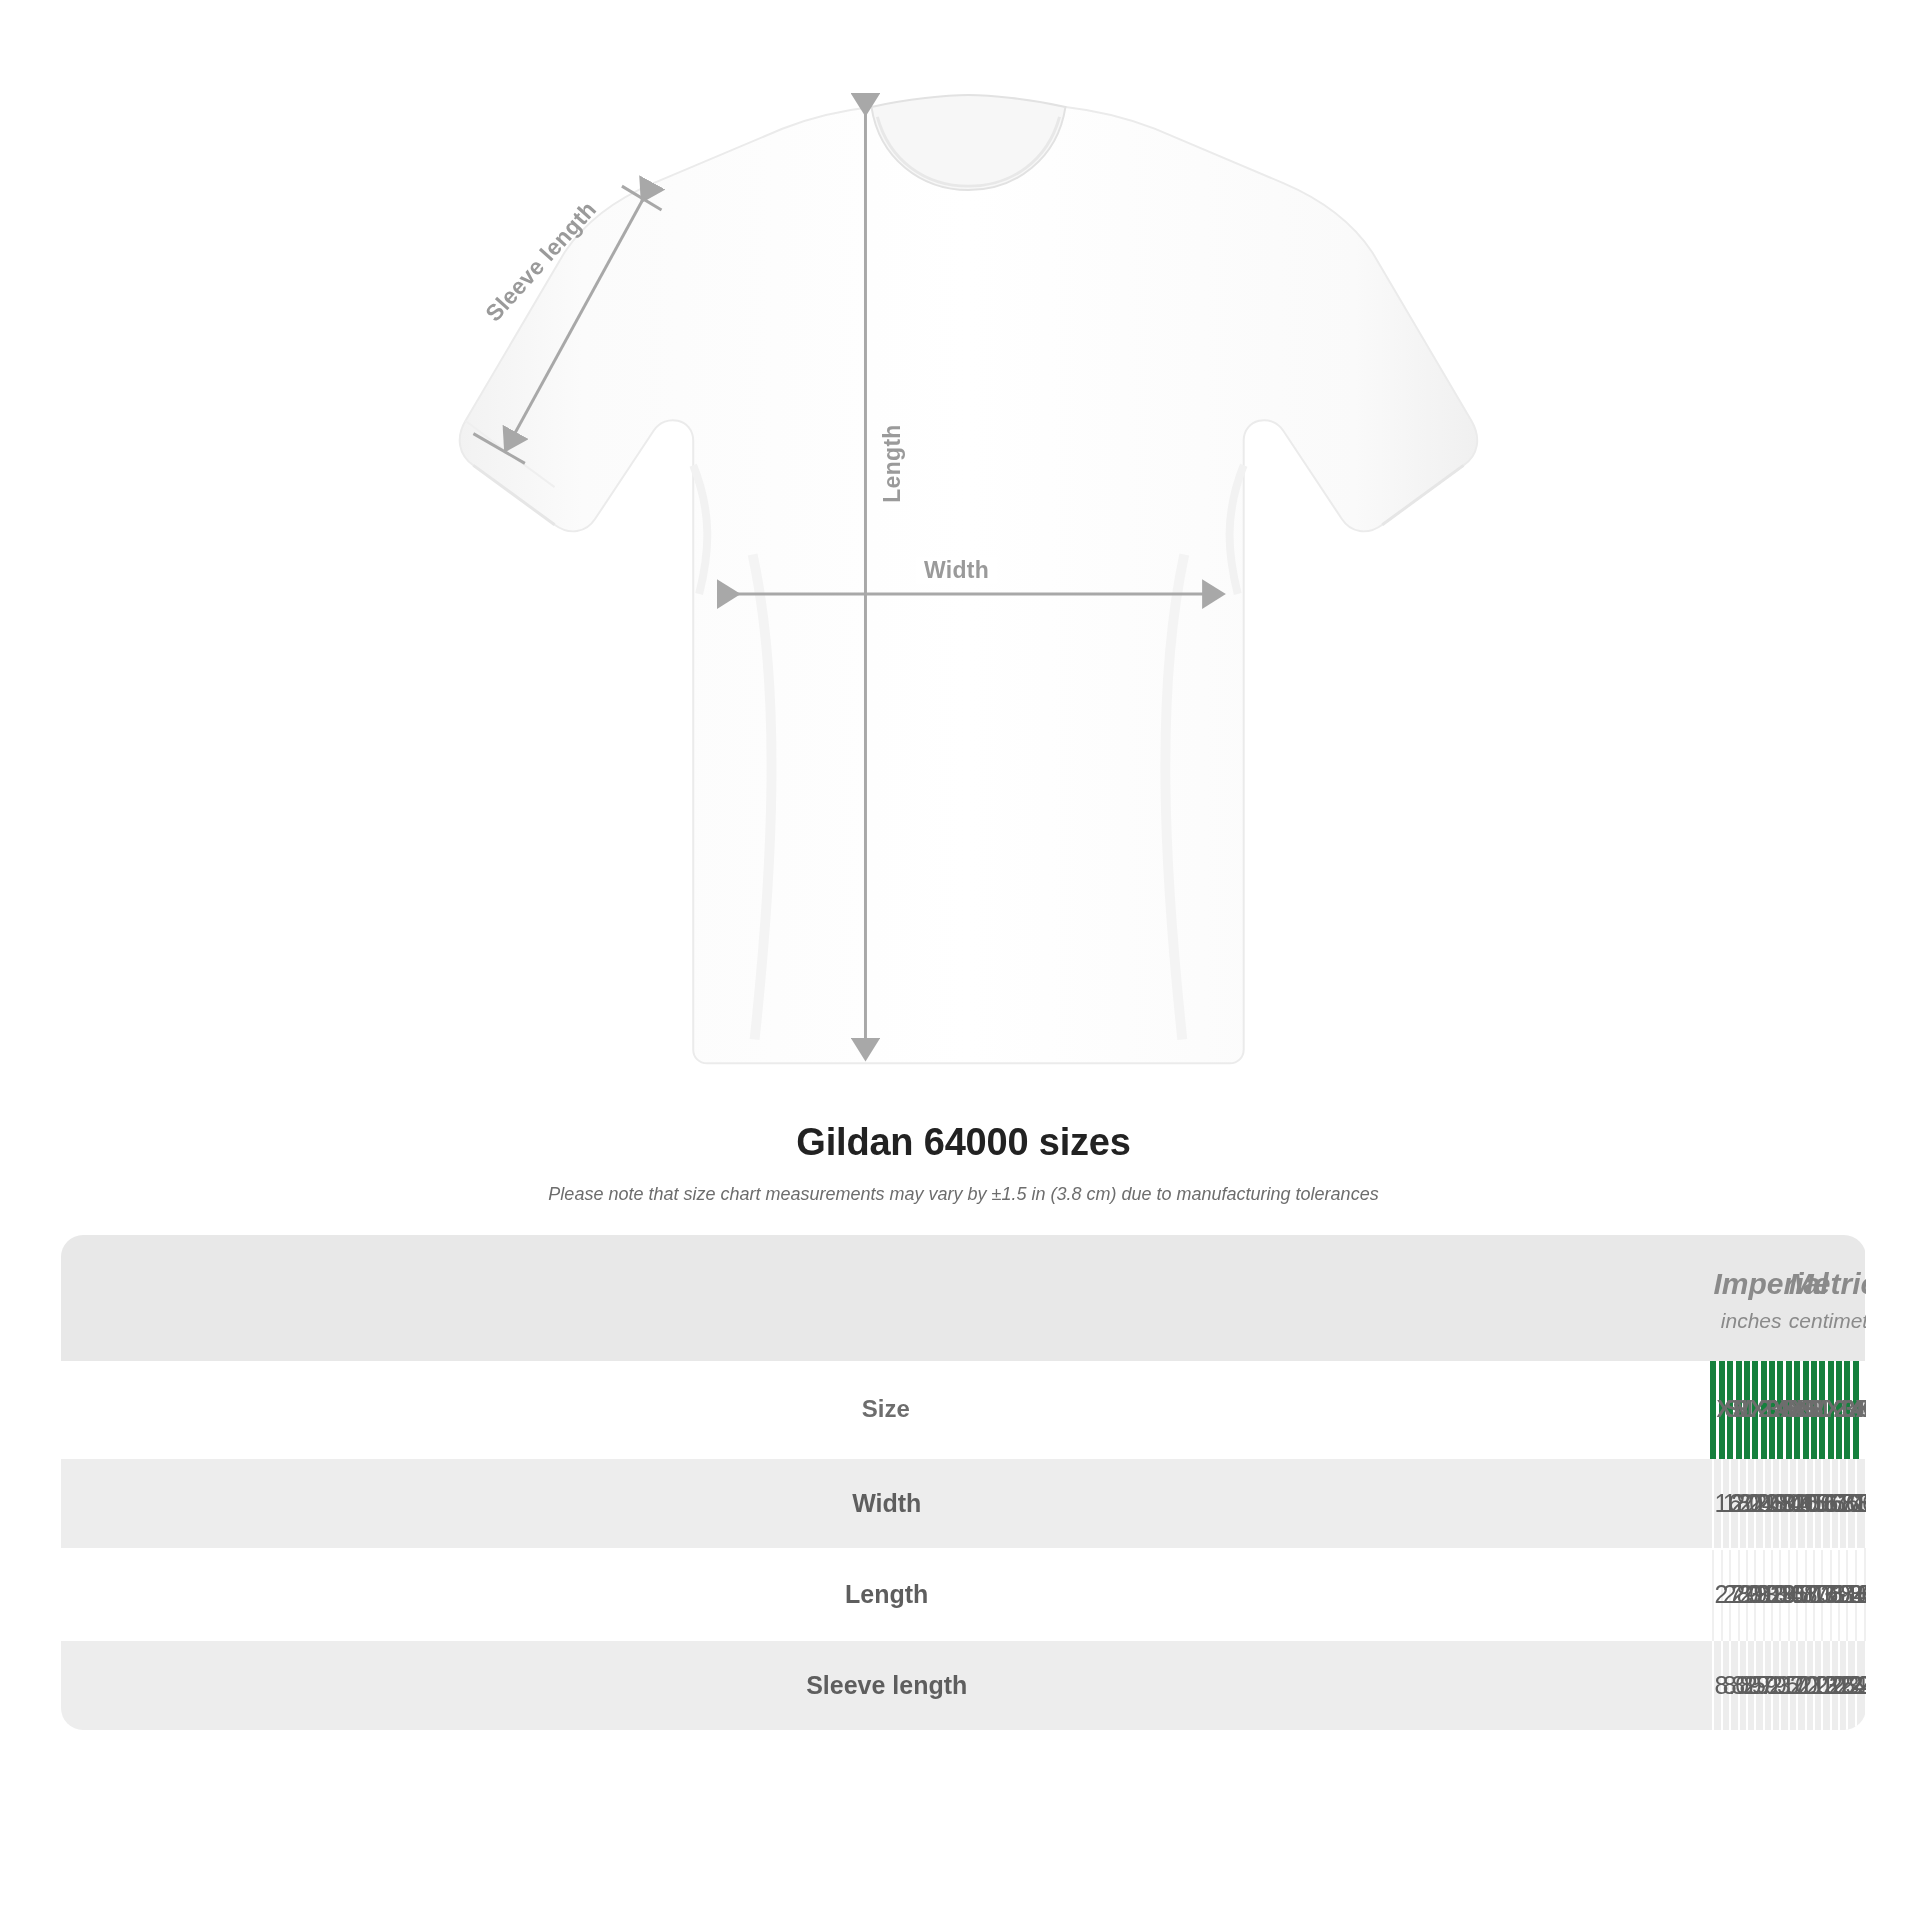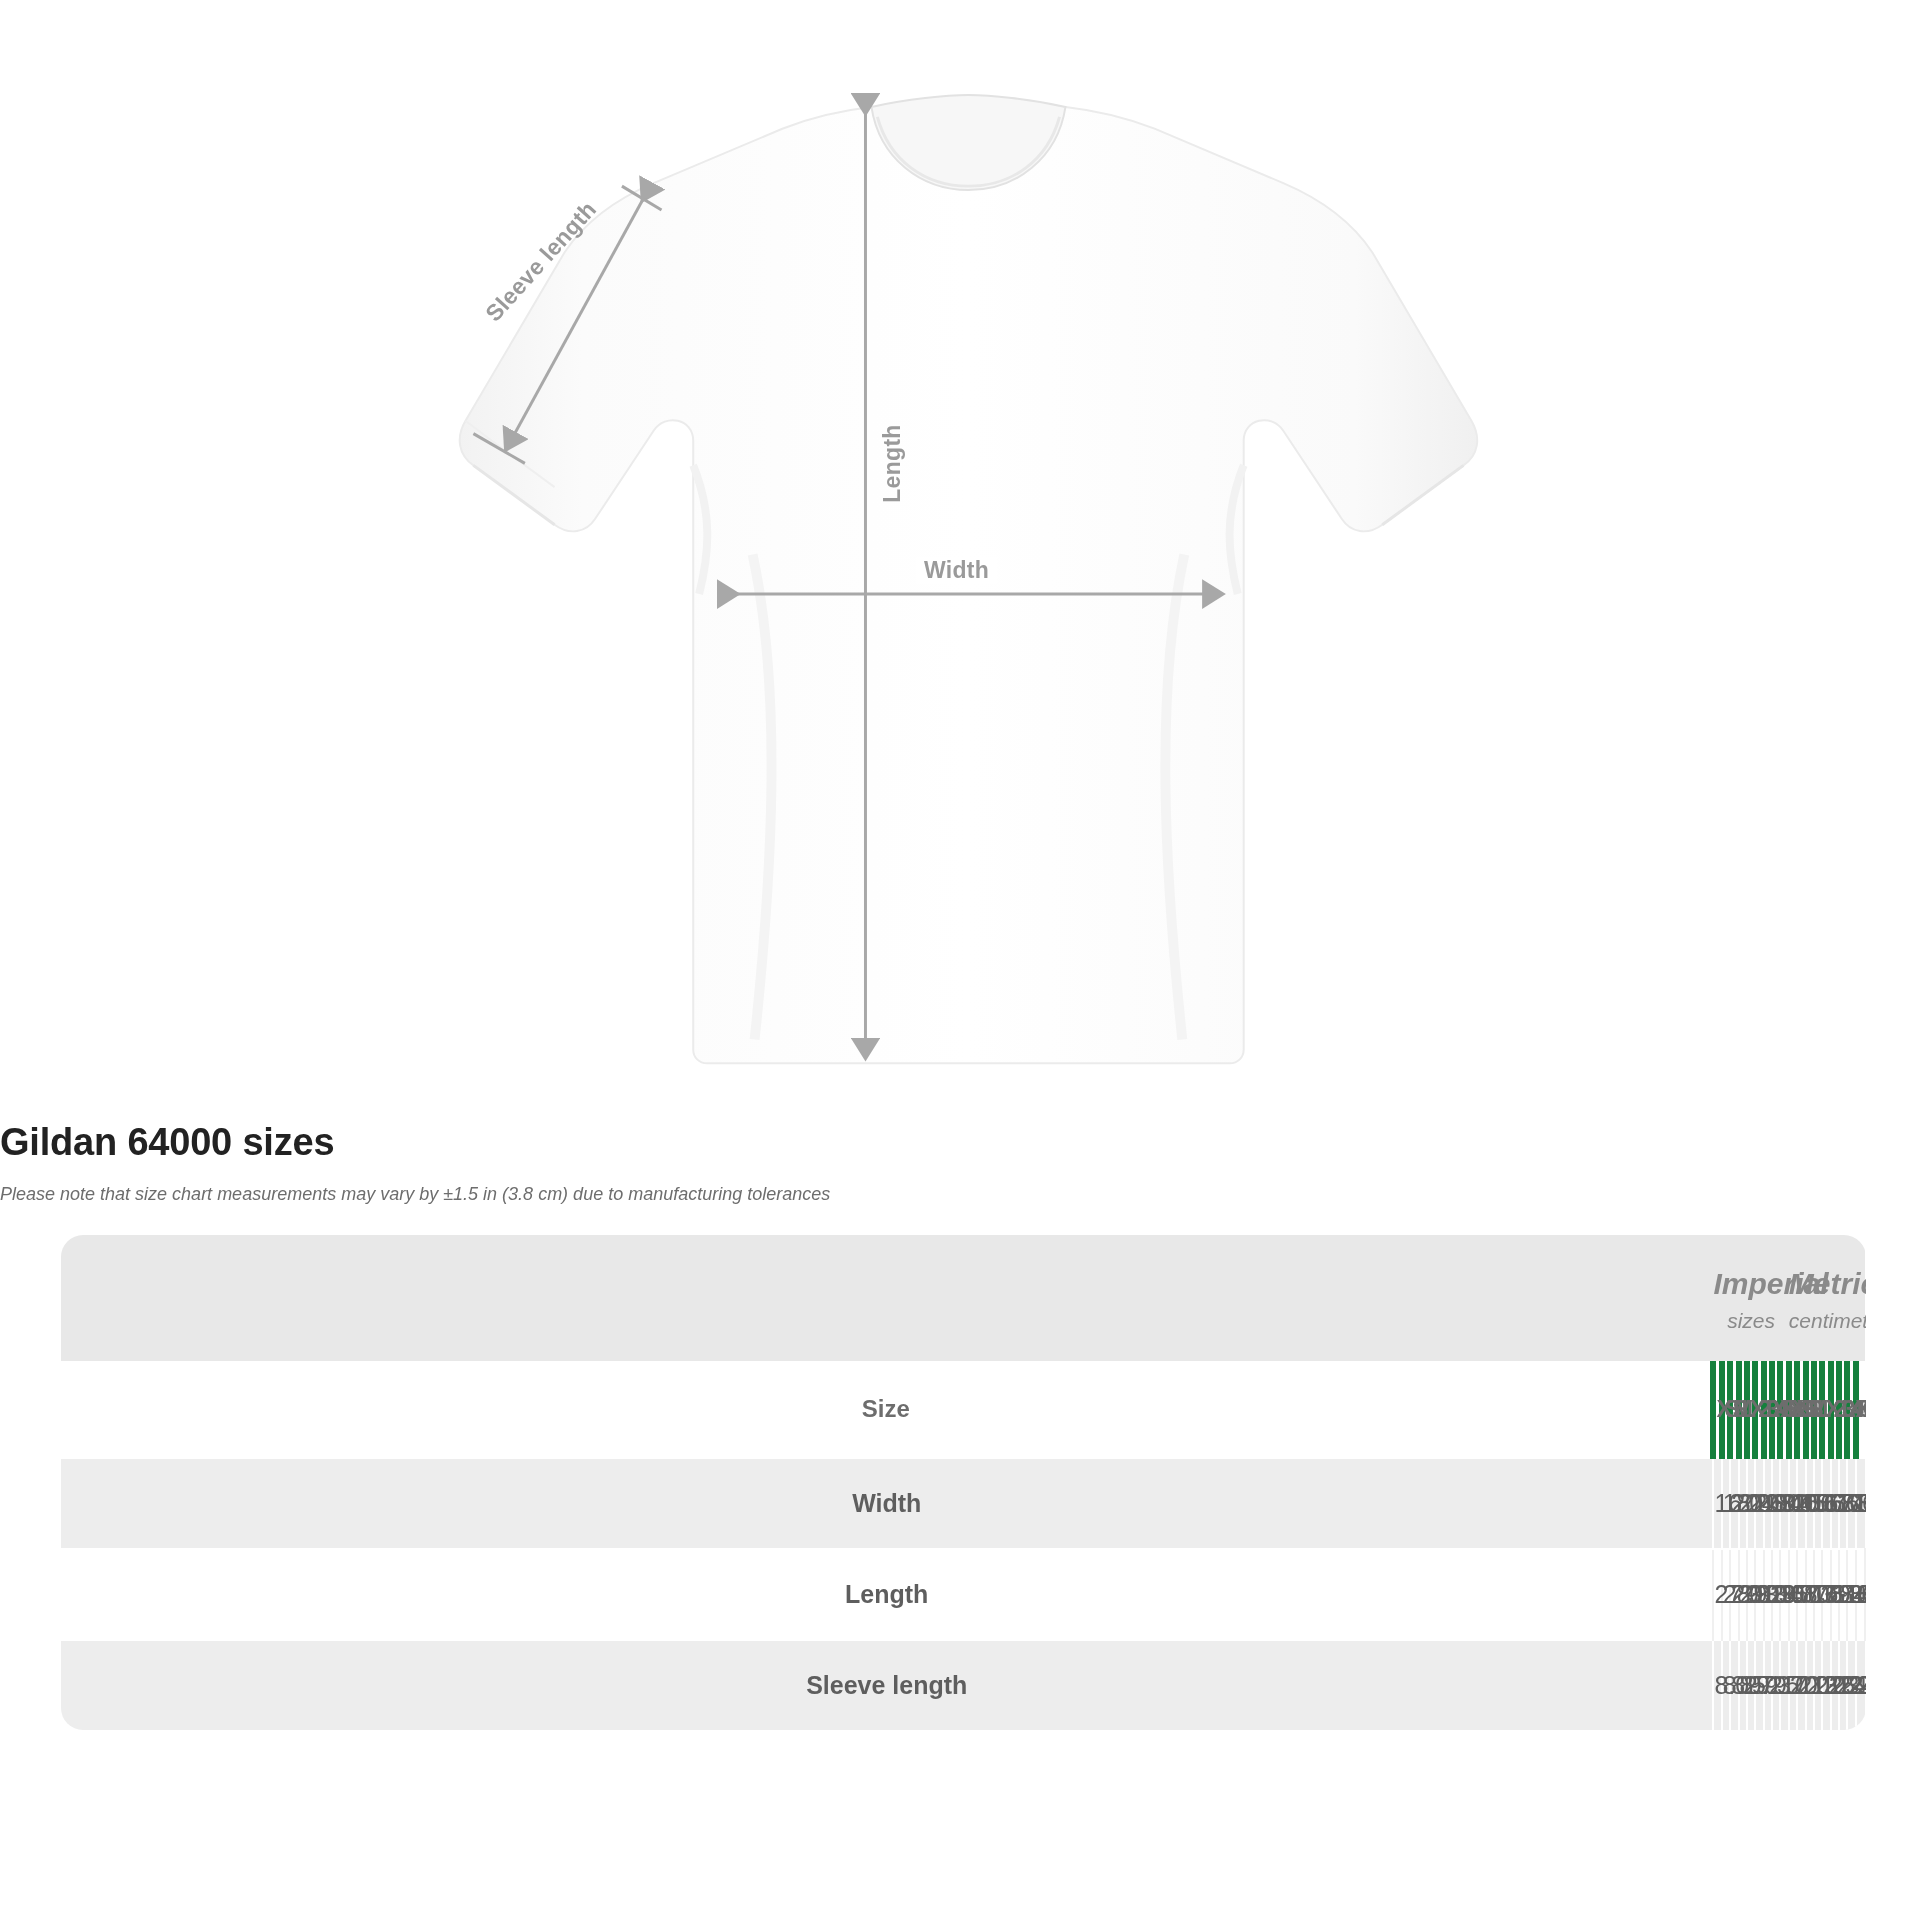--- a/index.html
+++ b/index.html
@@ -57,21 +57,21 @@
   }
   .label-width {
     left: 916px;
     top: 557px;
     background: #ffffff;
     padding: 0 8px;
   }
 
   
   .title-block {
-    text-align: left;
+    text-align: center;
     margin-top: 22px;
   }
   .chart-title {
     font-size: 38px;
     font-weight: bold;
     color: #222222;
     letter-spacing: -0.2px;
   }
   .chart-note {
     font-size: 18px;
@@ -254,21 +254,21 @@
     <table class="size-table">
       <colgroup>
         <col class="col-head">
         <col span="18" class="col-cell">
       </colgroup>
       <tbody>
         <tr class="unit-head">
           <td class="spacer"></td>
           <td colspan="9">
             <div class="unit-name">Imperial</div>
-            <div class="unit-sub">sizes</div>
+            <div class="unit-sub">inches</div>
           </td>
           <td colspan="9">
             <div class="unit-name">Metric</div>
             <div class="unit-sub">centimeters</div>
           </td>
         </tr>
 
         <tr class="header-row">
           <td class="row-head">Size</td>
           <td>XS</td>

